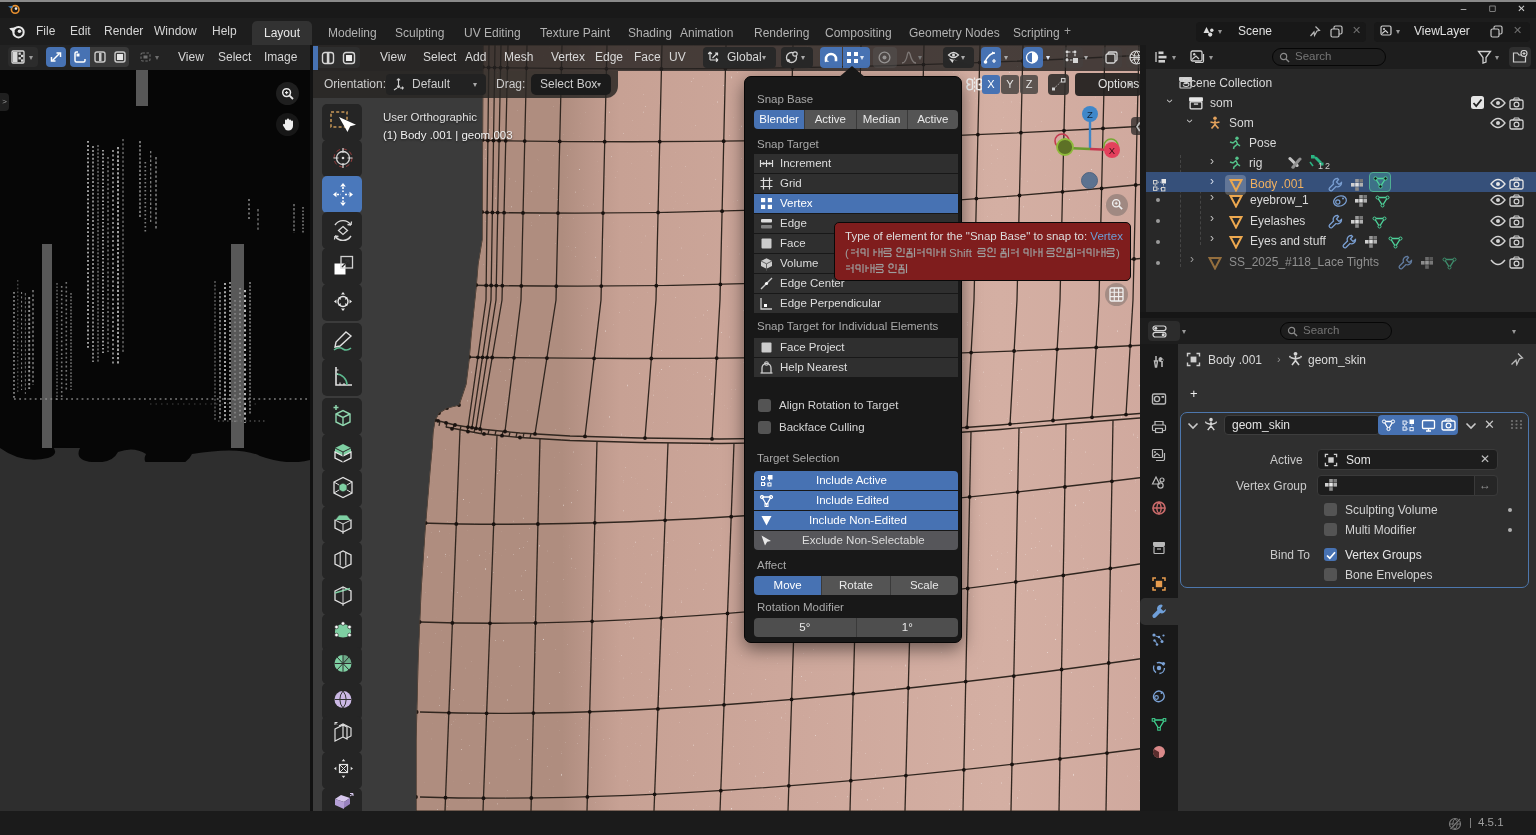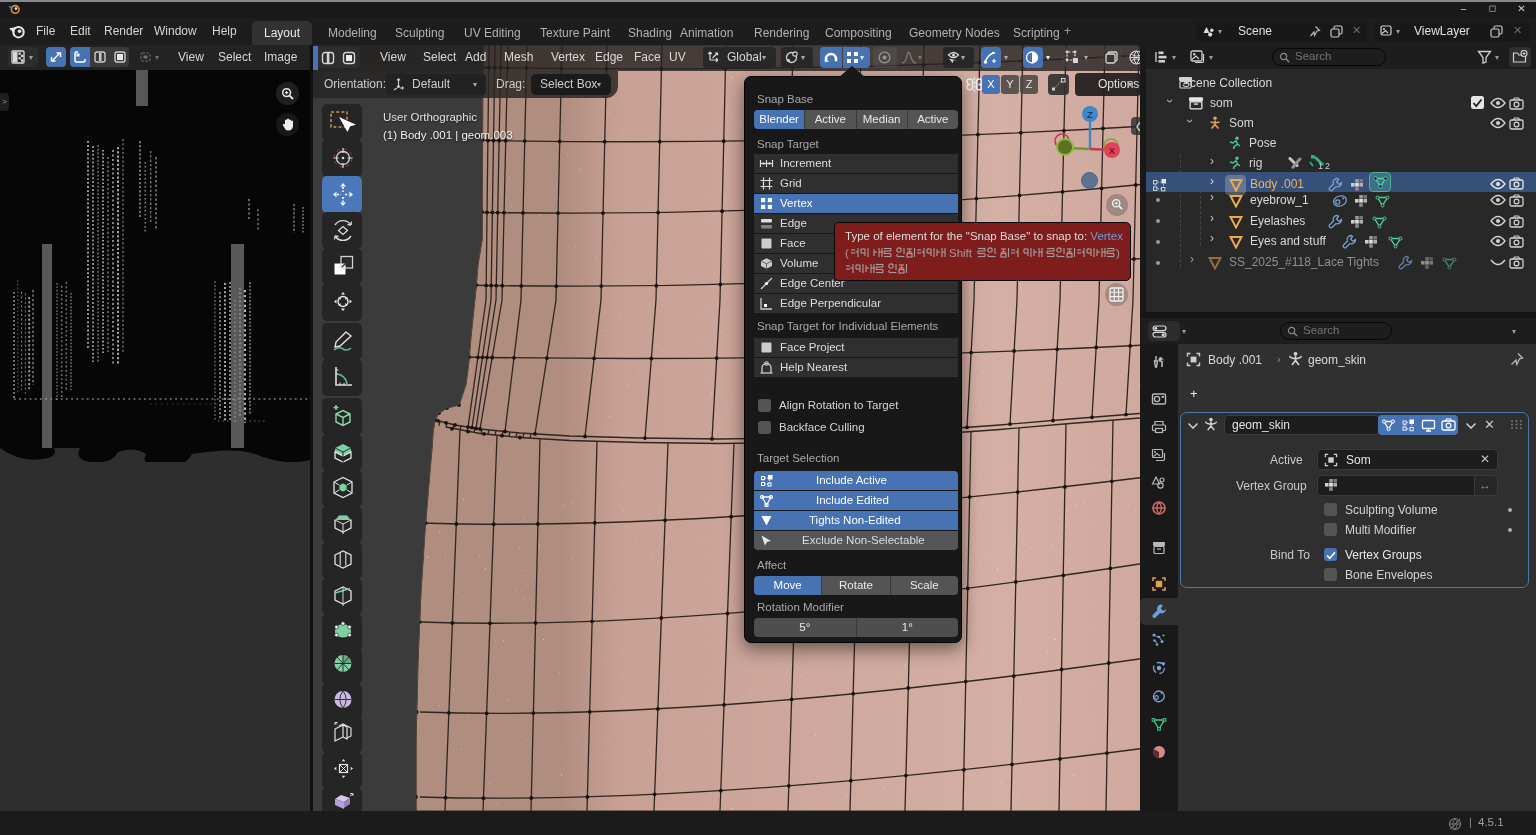--- a/index.html
+++ b/index.html
@@ -900,21 +900,21 @@
           <circle cx="3" cy="4" r="1.7" fill="none" stroke="#fff" stroke-width="1"></circle>
           <circle cx="12" cy="4" r="1.7" fill="none" stroke="#fff" stroke-width="1"></circle>
           <rect x="6" y="10.5" width="3" height="3" fill="none" stroke="#fff" stroke-width="1"></rect>
         </svg>
         <span class="tx" style="left:62px">Include Edited</span>
       </div>
  <div class="srow sel" style="top:434px">
         <svg class="ic" viewBox="0 0 15 15">
           <path d="M2.5 3 H12.5 L7.5 12.5z" fill="#fff"></path>
         </svg>
-        <span class="tx" style="left:55px">Tights Non-Edited</span>
+        <span class="tx" style="left:55px">Include Non-Edited</span>
       </div>
  <div class="srow" style="top:454px;background:#56565a;border-radius:0 0 4px 4px">
         <svg class="ic" viewBox="0 0 15 15">
           <path d="M2.5 2.5 L12 8 L8.2 8.8 L6 12.5 Z" fill="#e8e8e8"></path>
         </svg>
         <span class="tx" style="left:48px">Exclude Non-Selectable</span>
       </div>
  <div class="lbl" style="top:482px">Affect</div>
  <div class="seg" style="top:499px">
   <div class="sel">Move</div>

